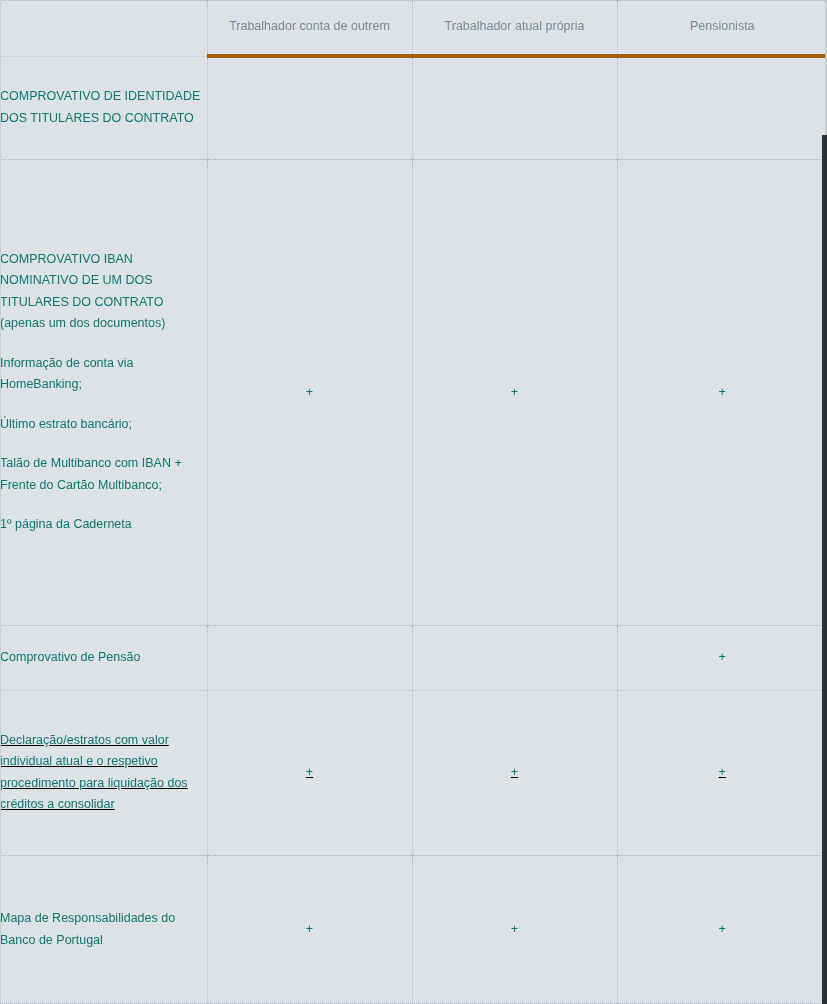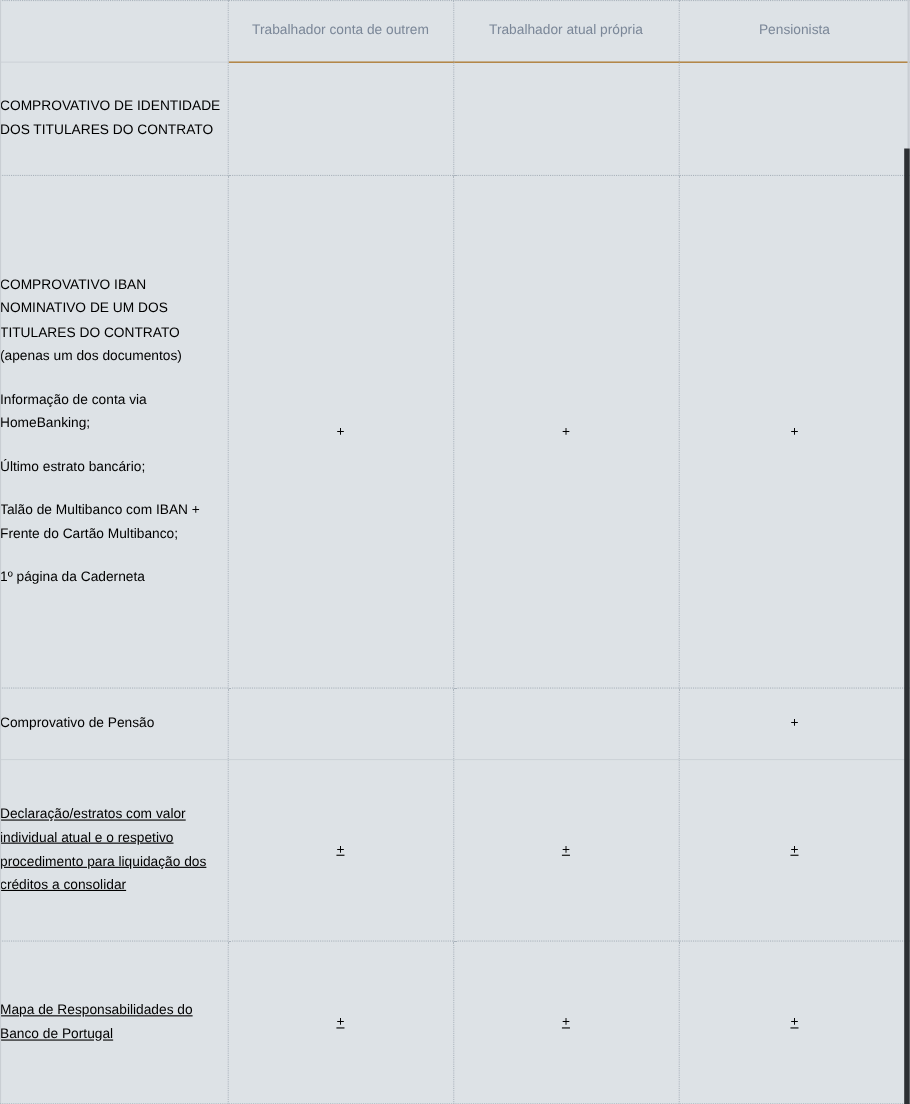--- a/index.html
+++ b/index.html
@@ -27,41 +27,41 @@
   
   col.c-desc { width: 207px; }
   col.c-1    { width: 205px; }
   col.c-2    { width: 205px; }
   col.c-3    { width: 210px; }
 
   
   #doc-table th,
   #doc-table td {
     background: #dde2e6;
-    color: #000000;
+    color: #0f766e;
     font-weight: normal;
     font-size: 12.5px;
     line-height: 21.5px;
     padding: 0;
     vertical-align: middle;
     box-sizing: border-box;
   }
 
   
   .col-sep-dotted {
     border-left: 1px dotted #aeb7bf;
   }
 
   
   #doc-table thead th {
     height: 56px;
     text-align: center;
     font-size: 12.5px;
     color: #7b8798;
-    border-bottom: 1px solid #a16207;
+    border-bottom: 4px solid #a16207;
   }
   #doc-table thead th.hdr-blank {
     border-bottom: 1px solid #cdd3d8;
   }
 
   
   tr.sep-solid  > td { border-top: 1px solid #cdd3d8; }
   tr.sep-dotted > td { border-top: 1px dotted #a9b2bb; }
 
   
@@ -193,21 +193,21 @@
 
       <tr class="sep-solid" style="height:132px;text-decoration:underline;">
         <td class="desc mid">
           <p class="tight">Declaração/estratos com valor individual atual e o respetivo procedimento para liquidação dos créditos a consolidar</p>
         </td>
         <td class="mark col-sep-dotted">+</td>
         <td class="mark col-sep-dotted">+</td>
         <td class="mark col-sep-dotted">+</td>
       </tr>
 
-      <tr class="sep-dotted" style="height:119px;text-decoration:underline;">
+      <tr class="sep-dotted" style="height:119px;">
         <td class="desc mid">
           <p class="tight">Mapa de Responsabilidades do Banco de Portugal</p>
         </td>
         <td class="mark col-sep-dotted">+</td>
         <td class="mark col-sep-dotted">+</td>
         <td class="mark col-sep-dotted">+</td>
       </tr>
 
     </tbody>
   </table>

